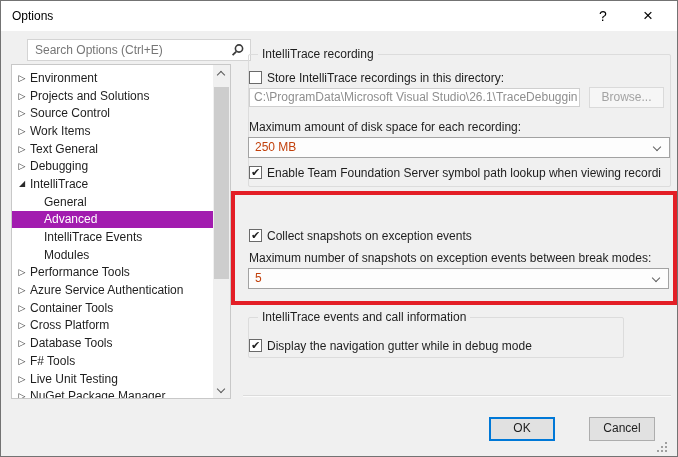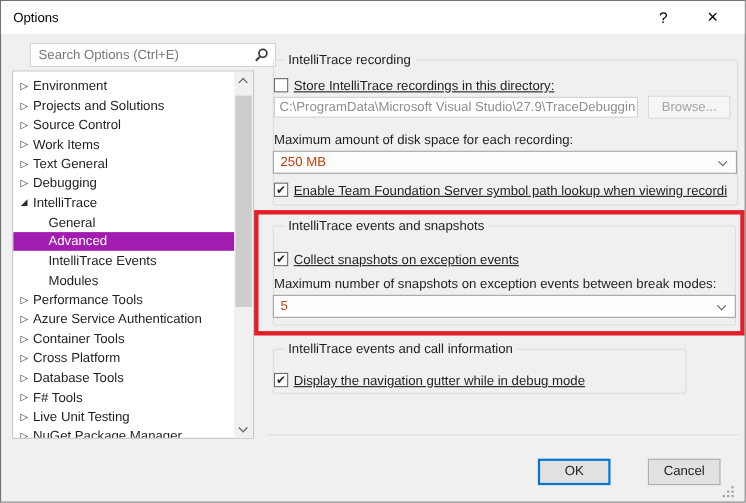--- a/index.html
+++ b/index.html
@@ -40,21 +40,21 @@
   
   .group{position:absolute;border:1px solid #dcdcdc;border-radius:2px;}
   .group-label{position:absolute;top:-8px;left:9px;background:#f0f0f0;padding:0 4px;line-height:15px;color:#1e1e1e;white-space:nowrap;}
   .g1{left:247px;top:53px;width:423px;height:133px;}
   .g2{left:247px;top:204px;width:421px;height:91px;}
   .g3{left:247px;top:316px;width:376px;height:41px;}
   
   .cbrow{position:absolute;display:flex;align-items:flex-start;white-space:nowrap;overflow:hidden;}
   .cb{flex:0 0 13px;width:13px;height:13px;background:#fff;border:1px solid #6a6a6a;margin-top:1px;display:flex;align-items:center;justify-content:center;}
   .cb .mark{font-family:"DejaVu Sans",sans-serif;font-size:11px;line-height:11px;color:#1e1e1e;margin-top:-1px;}
-  .cbrow .cblabel{margin-left:5px;line-height:16px;text-decoration:underline;}
+  .cbrow .cblabel{margin-left:5px;line-height:16px;}
   .textbox{position:absolute;left:248px;top:87px;width:331px;height:19px;background:#fff;border:1px solid #cfcfcf;color:#8f8f8f;line-height:17px;padding:0 4px;white-space:nowrap;overflow:hidden;}
   .btn{position:absolute;text-align:center;background:#e1e1e1;border:1px solid #adadad;color:#1e1e1e;}
   .btn-disabled{left:588px;top:86px;width:75px;height:21px;line-height:19px;background:#f6f6f6;border-color:#dadada;color:#a3a3a3;}
   .flabel{position:absolute;white-space:nowrap;line-height:15px;}
   .combo{position:absolute;height:21px;background:#fdfdfd;border:1px solid #a2a2a2;}
   .combo .val{position:absolute;left:6px;top:0;line-height:19px;color:#c2410c;}
   .combo1{left:247px;top:136px;width:422px;}
   .combo2{left:247px;top:267px;width:421px;}
   
   .redrect{position:absolute;left:230px;top:190px;width:446px;height:114px;border:4px solid #e31e26;pointer-events:none;z-index:6;}
@@ -175,37 +175,34 @@
       </div>
     </div>
 
   <div class="group g1">
     <span class="group-label">IntelliTrace recording</span>
   </div>
   <div class="cbrow" style="left:248px;top:69px;width:420px;">
     <span class="cb"></span>
     <span class="cblabel">Store IntelliTrace recordings in this directory:</span>
   </div>
-  <div class="textbox">C:\ProgramData\Microsoft Visual Studio\27.9\TraceDebuggin</div>
+  <div class="textbox">C:\ProgramData\Microsoft Visual Studio\26.1\TraceDebuggin</div>
   <div class="btn btn-disabled">Browse...</div>
   <div class="flabel" style="left:248px;top:119px;">Maximum amount of disk space for each recording:</div>
   <div class="combo combo1">
     <span class="val">250 MB</span>
     <span class="chev chev-dd"></span>
   </div>
   <div class="cbrow" style="left:248px;top:164px;width:424px;">
     <span class="cb">
         <span class="mark">✔</span>
       </span>
     <span class="cblabel">Enable Team Foundation Server symbol path lookup when viewing recordi</span>
   </div>
 
-  <div class="group g2">
-    <span class="group-label">IntelliTrace events and snapshots</span>
-  </div>
   <div class="cbrow" style="left:248px;top:227px;width:410px;">
     <span class="cb">
         <span class="mark">✔</span>
       </span>
     <span class="cblabel">Collect snapshots on exception events</span>
   </div>
   <div class="flabel" style="left:248px;top:250px;">Maximum number of snapshots on exception events between break modes:</div>
   <div class="combo combo2">
     <span class="val">5</span>
     <span class="chev chev-dd"></span>

